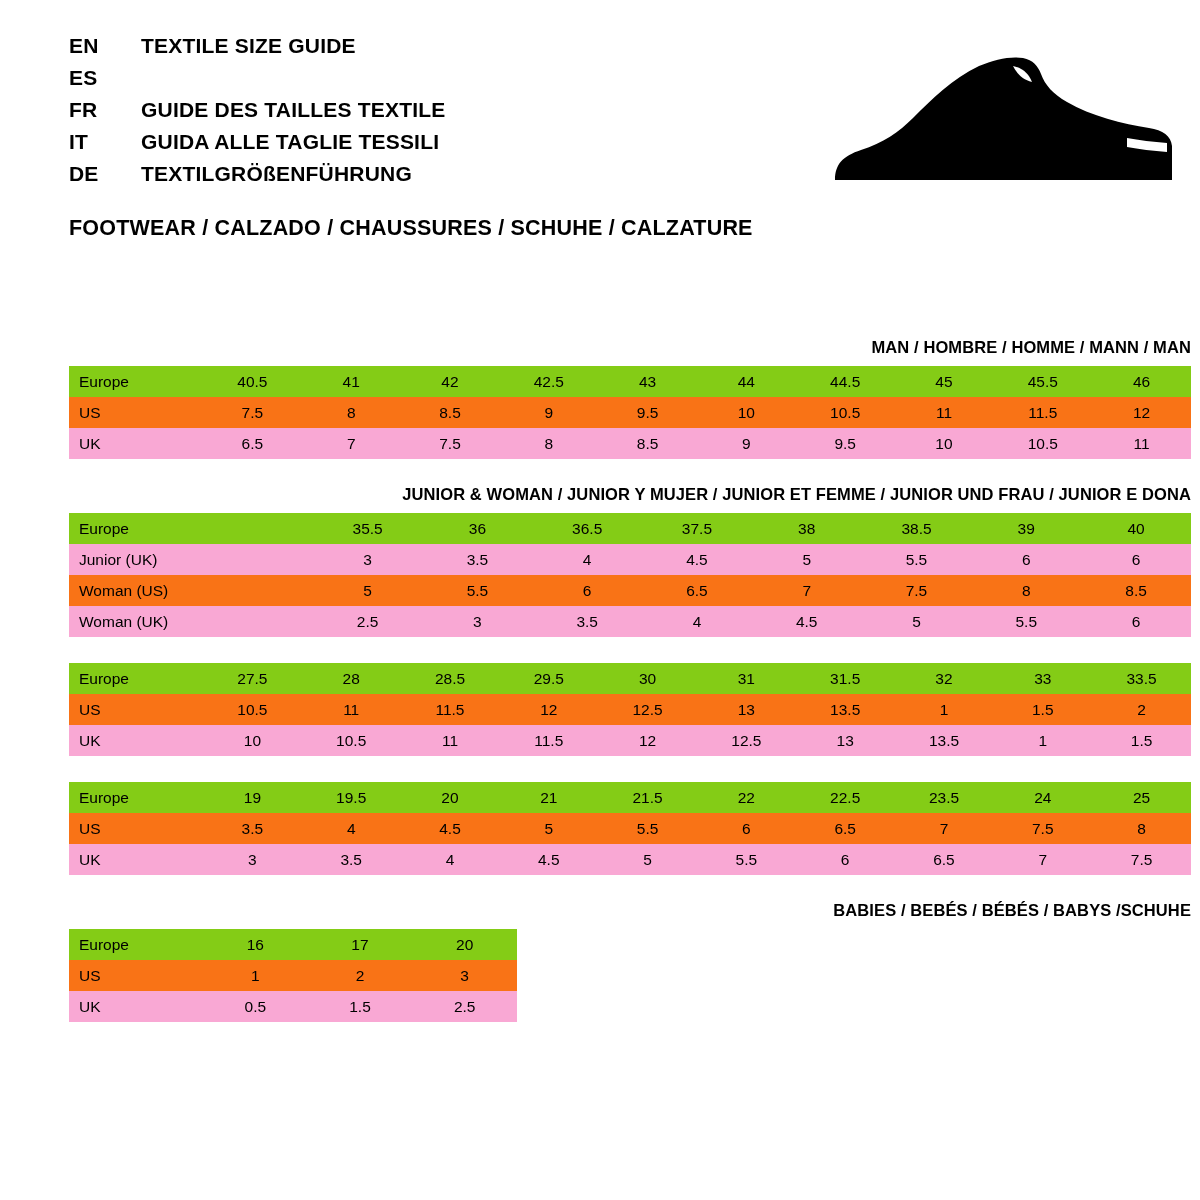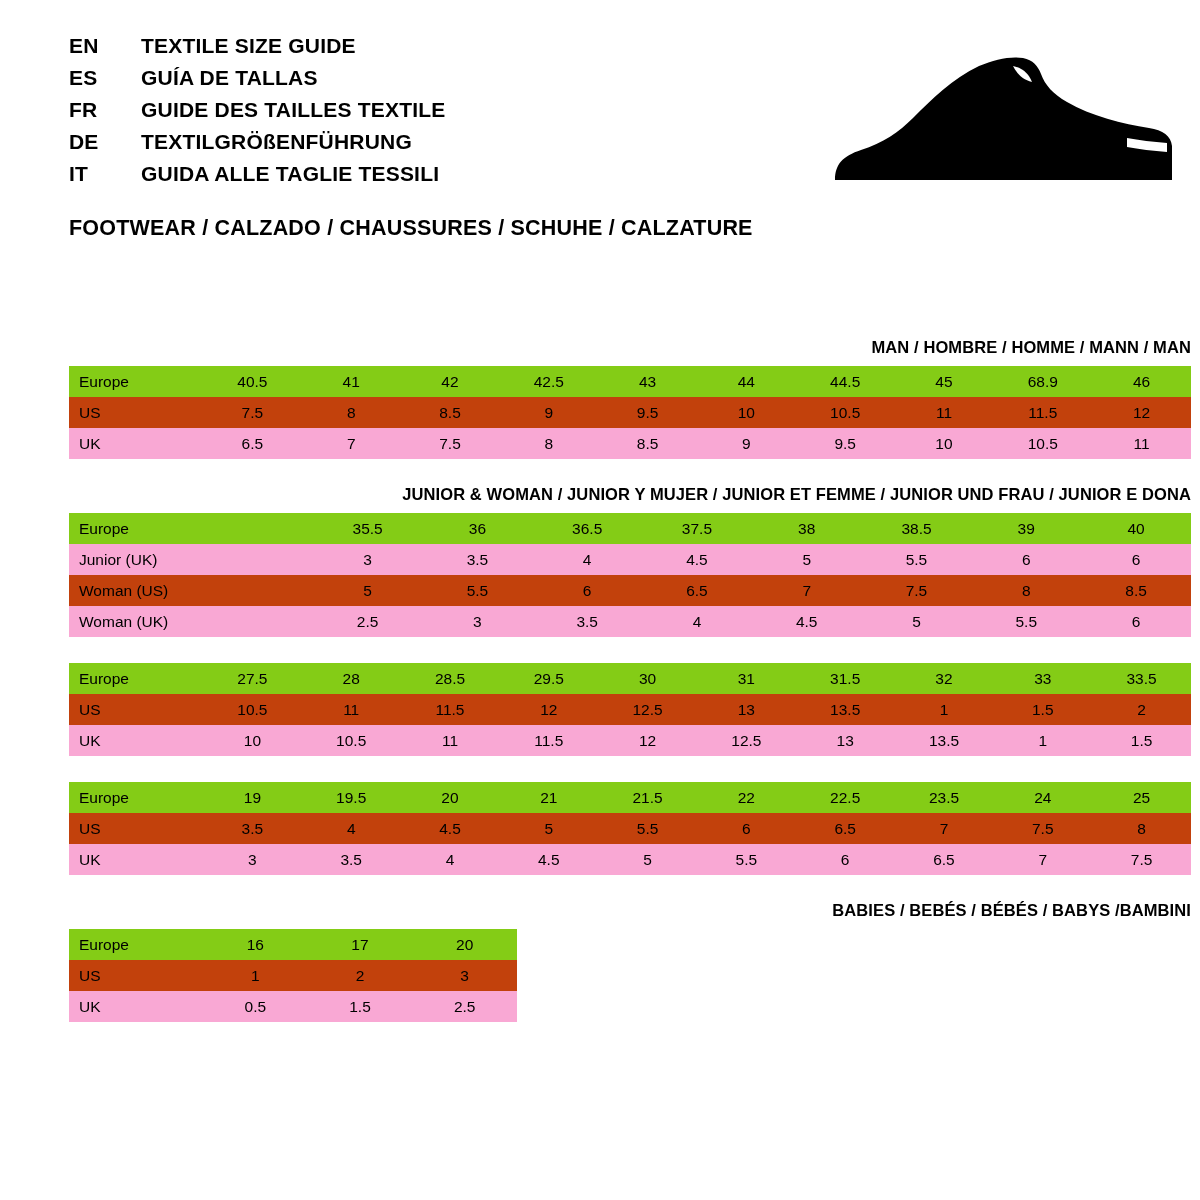--- a/index.html
+++ b/index.html
@@ -103,49 +103,48 @@
     padding-left: 10px;
     width: 124px;
   }
   tr.head td {
     background: #84cc16;
   }
   tr.alt td {
     background: #f9a8d4;
   }
   tr.plain td {
-    background: #c2410c;
+    background: #f97316;
   }
 </style>
 </head>
 <body>
 
 <div class="page">
 
   <div class="header">
     <div class="lang-list">
         <div class="lang-row">
           <div class="lang-code">EN</div>
           <div class="lang-text">TEXTILE SIZE GUIDE</div>
         </div>
         <div class="lang-row">
           <div class="lang-code">ES</div>
-          <div class="lang-text">GUÍA DE TALLAS</div>
         </div>
         <div class="lang-row">
           <div class="lang-code">FR</div>
           <div class="lang-text">GUIDE DES TAILLES TEXTILE</div>
         </div>
         <div class="lang-row">
+          <div class="lang-code">IT</div>
+          <div class="lang-text">GUIDA ALLE TAGLIE TESSILI</div>
+        </div>
+        <div class="lang-row">
           <div class="lang-code">DE</div>
           <div class="lang-text">TEXTILGRÖßENFÜHRUNG</div>
-        </div>
-        <div class="lang-row">
-          <div class="lang-code">IT</div>
-          <div class="lang-text">GUIDA ALLE TAGLIE TESSILI</div>
         </div>
       </div>
     <div class="footwear-title">FOOTWEAR / CALZADO / CHAUSSURES / SCHUHE / CALZATURE</div>
   </div>
 
   <div class="shoe">
     <svg viewBox="0 0 350 140" width="350" height="140" aria-hidden="true">
       <path fill="#000000" d="M8 128 C8 112 16 104 34 98 C56 91 72 80 86 66 C104 48 126 26 152 14 C168 7 184 4 196 6 C206 8 211 14 214 22 C218 33 226 42 240 50 C264 64 296 72 322 76 C336 78 344 84 345 94 L345 128 Z"></path>
       <path fill="#ffffff" d="M300 86 C312 88 326 90 340 91 L340 100 C326 99 312 97 300 95 Z"></path>
       <path fill="#ffffff" d="M186 14 C196 16 202 22 205 30 C196 28 190 22 186 14 Z"></path>
@@ -160,21 +159,21 @@
             <tr class="head">
               <td class="rowlabel">Europe</td>
               <td>40.5</td>
               <td>41</td>
               <td>42</td>
               <td>42.5</td>
               <td>43</td>
               <td>44</td>
               <td>44.5</td>
               <td>45</td>
-              <td>68.9</td>
+              <td>45.5</td>
               <td>46</td>
             </tr>
             <tr class="plain">
               <td class="rowlabel">US</td>
               <td>7.5</td>
               <td>8</td>
               <td>8.5</td>
               <td>9</td>
               <td>9.5</td>
               <td>10</td>
@@ -338,21 +337,21 @@
               <td>5.5</td>
               <td>6</td>
               <td>6.5</td>
               <td>7</td>
               <td>7.5</td>
             </tr>
           </tbody>
         </table>
       </div>
       <div class="section">
-        <div class="section-title">BABIES  / BEBÉS / BÉBÉS / BABYS /BAMBINI</div>
+        <div class="section-title">BABIES  / BEBÉS / BÉBÉS / BABYS /SCHUHE</div>
         <table class="size-table short">
           <tbody>
             <tr class="head">
               <td class="rowlabel">Europe</td>
               <td>16</td>
               <td>17</td>
               <td>20</td>
             </tr>
             <tr class="plain">
               <td class="rowlabel">US</td>

